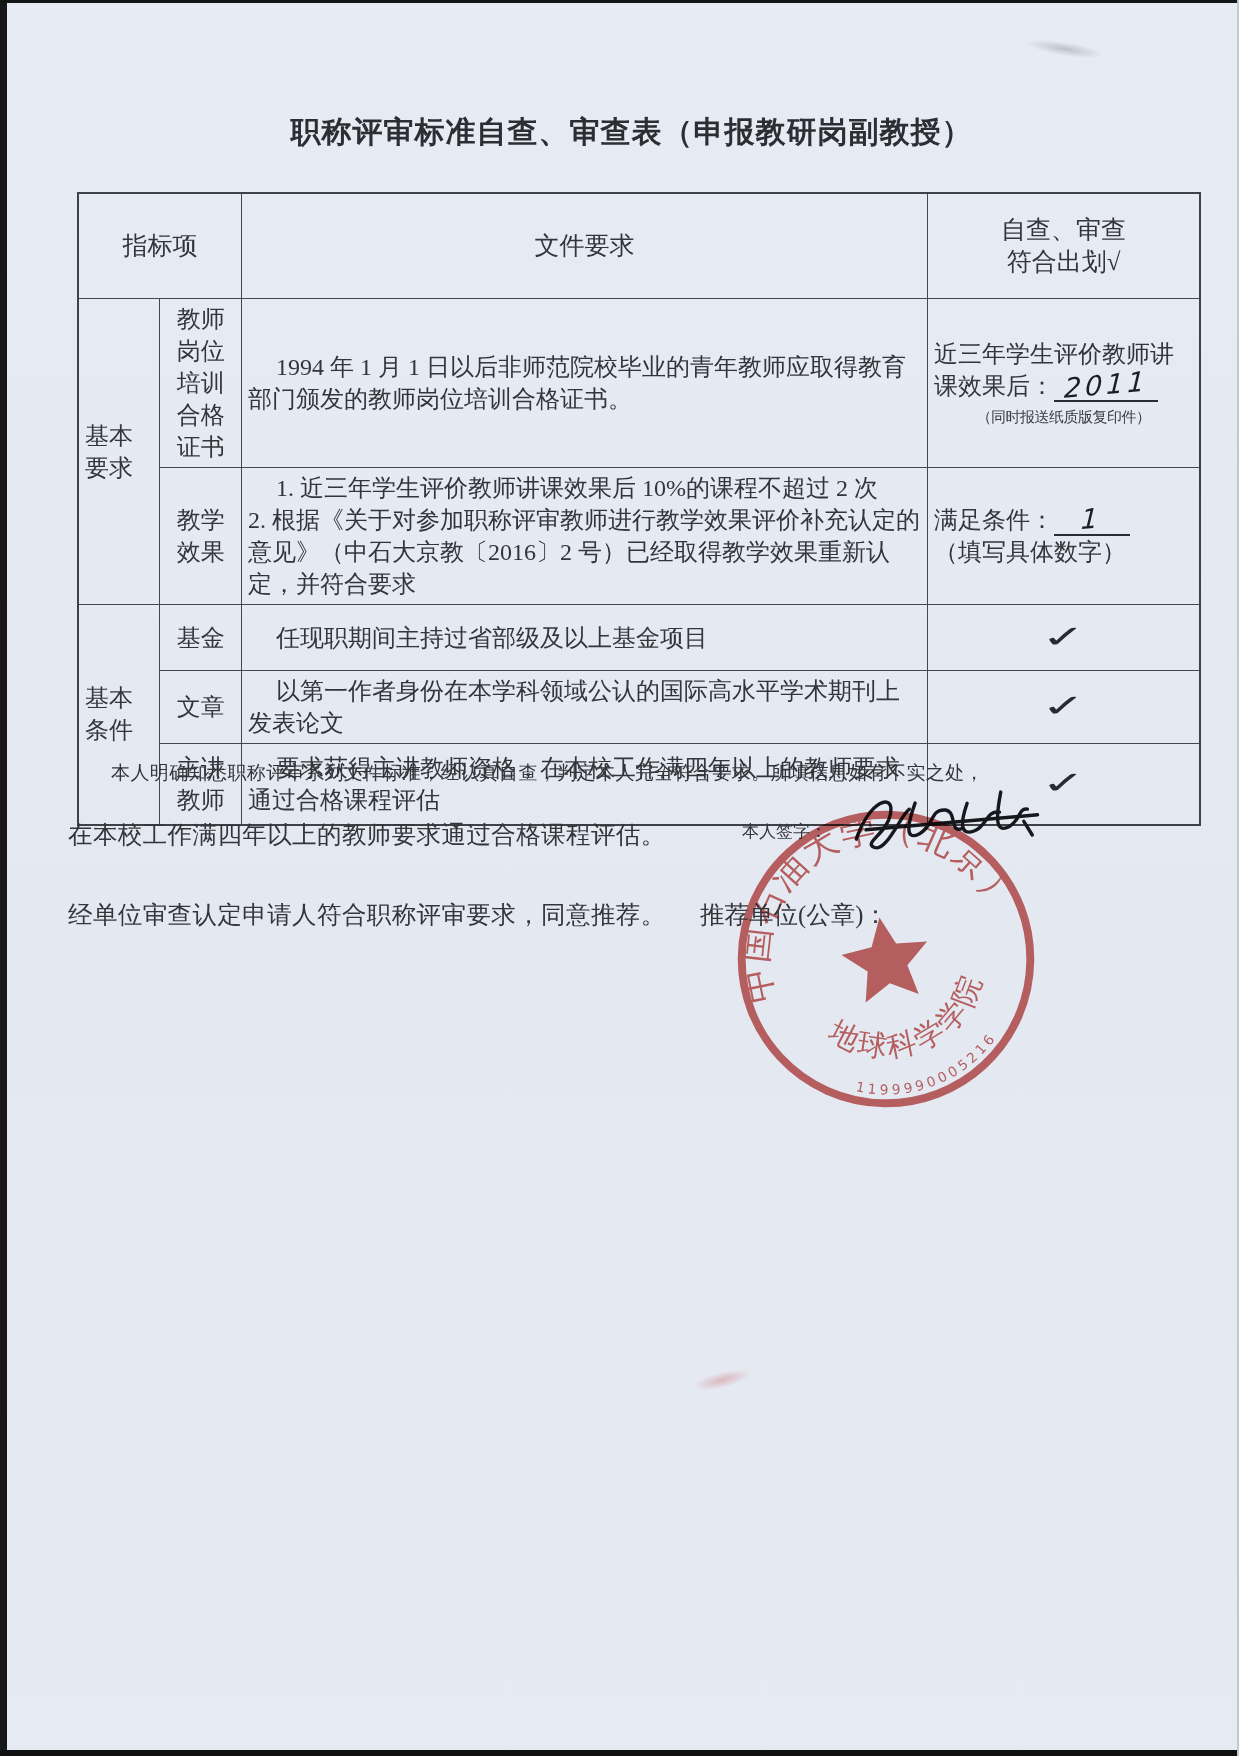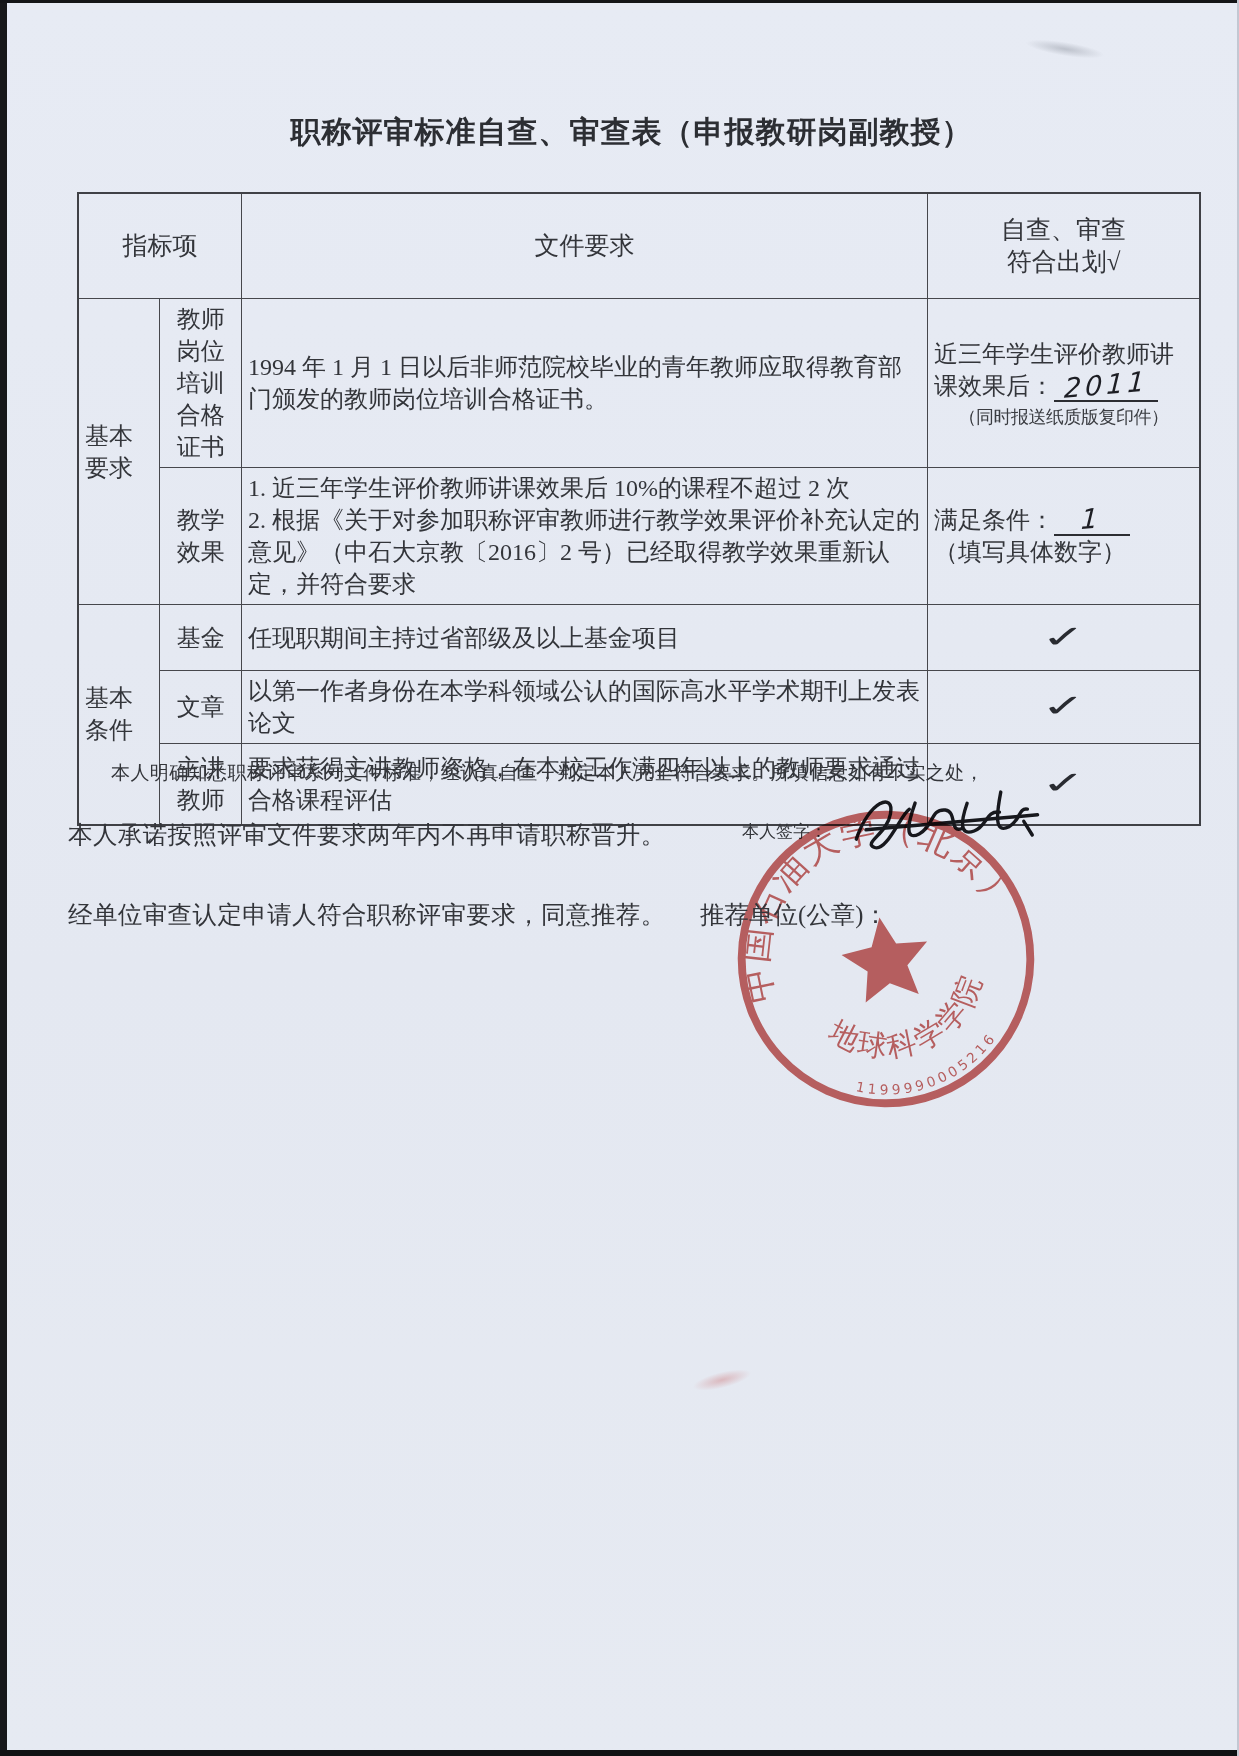--- a/index.html
+++ b/index.html
@@ -38,24 +38,24 @@
     border:1.6px solid #46474c;
     font-size:24px;line-height:32px;color:#33353a;
     vertical-align:middle;padding:4px 6px;
     overflow:hidden;
   }
   table.form{border:2.5px solid #404146;}
   td.c-group{width:70px;text-align:left;font-size:25px;padding:0 8px;line-height:36px;}
   td.c-item{width:122px;text-align:center;padding:0 10px;}
   td.c-req{width:673px;text-align:left;padding:6px 10px 6px 12px;}
   td.c-chk{width:259px;text-align:left;padding:8px 10px;margin-top:44px;}
-  .req{white-space:pre-line;}
+  .req{white-space:pre-line;margin-left:28px;}
   tr.hdr td{text-align:center;font-size:25px;}
   .hdr-check{line-height:38px;}
-  .chk-note{display:block;font-size:18px;line-height:22px;letter-spacing:-.5px;
+  .chk-note{display:block;font-size:15px;line-height:22px;letter-spacing:-.5px;
     margin-top:4px;text-align:center;color:#3a3c41;}
   .blank{display:inline-block;min-width:104px;border-bottom:2.2px solid #2c2d32;
     text-align:center;vertical-align:bottom;line-height:28px;}
   .blank.small{min-width:76px;}
   .hand{display:inline-block;font-family:"DejaVu Sans","Liberation Sans",sans-serif;
     font-style:italic;font-weight:500;font-size:27px;letter-spacing:4px;
     transform:rotate(-5deg) skewX(-8deg);color:#1d1e24;}
   .tick{display:inline-block;font-family:"DejaVu Sans",sans-serif;font-size:30px;
     font-weight:600;color:#292b31;transform:scaleX(1.8) rotate(-3deg);}
   td.tick-cell{text-align:center;padding-right:80px;}
@@ -125,21 +125,21 @@
 
     <tr style="height:81px;">
       <td class="c-item">主讲教师</td>
       <td class="c-req"><span class="req">要求获得主讲教师资格，在本校工作满四年以上的教师要求通过合格课程评估</span></td>
       <td class="c-chk tick-cell"><span class="tick">✓</span></td>
     </tr>
   </tbody>
     </table>
 
   <div class="decl-line1">本人明确知悉职称评审系列文件标准，经认真自查，判定本人完全符合要求。所填信息如有不实之处，</div>
-  <div class="decl-line2">本人承诺按照评审文件要求两年内不再申请职称晋升。</div>
+  <div class="decl-line2">在本校工作满四年以上的教师要求通过合格课程评估。</div>
   <div class="sign-label">本人签字：</div>
 
   <svg class="signature" viewBox="0 0 200 98">
     <g fill="none" stroke="#17181d" stroke-width="3.4" stroke-linecap="round" stroke-linejoin="round">
       <path d="M10,56 C24,18 50,10 45,32 C41,52 16,60 28,65 C40,70 56,32 64,28"></path>
       <path d="M70,22 C62,42 58,60 73,53 C88,46 85,28 100,30 C112,32 103,54 116,49"></path>
       <path d="M122,24 C115,42 113,57 128,52 C142,47 140,32 154,34"></path>
       <path d="M156,14 C151,36 148,56 163,49 C175,43 173,30 182,32"></path>
       <path d="M20,47 L192,38"></path>
       <path d="M178,44 L186,58"></path>

